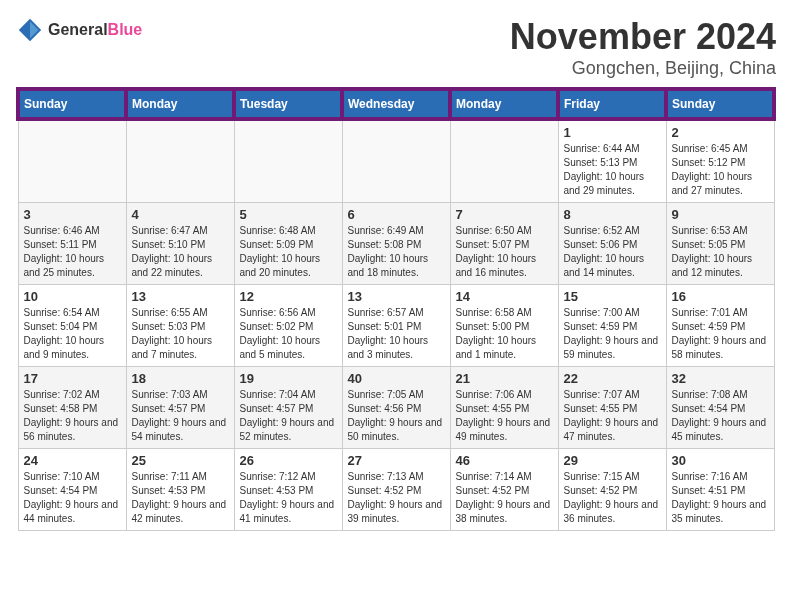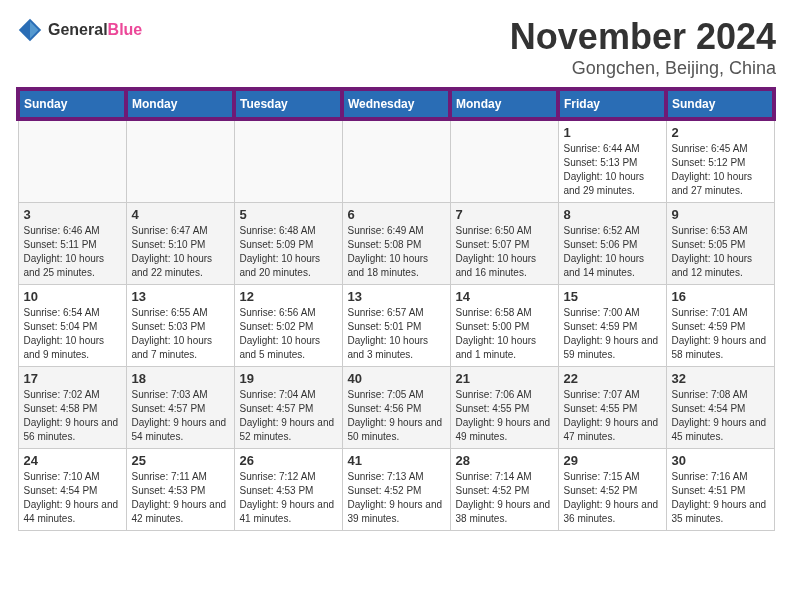--- a/index.html
+++ b/index.html
@@ -245,25 +245,25 @@
         </td>
         <td>
           <span class="day-number">25</span>
           <div class="day-info">Sunrise: 7:11 AM<br>Sunset: 4:53 PM<br>Daylight: 9 hours and 42 minutes.</div>
         </td>
         <td>
           <span class="day-number">26</span>
           <div class="day-info">Sunrise: 7:12 AM<br>Sunset: 4:53 PM<br>Daylight: 9 hours and 41 minutes.</div>
         </td>
         <td>
-          <span class="day-number">41</span>
+          <span class="day-number">27</span>
           <div class="day-info">Sunrise: 7:13 AM<br>Sunset: 4:52 PM<br>Daylight: 9 hours and 39 minutes.</div>
         </td>
         <td>
-          <span class="day-number">28</span>
+          <span class="day-number">46</span>
           <div class="day-info">Sunrise: 7:14 AM<br>Sunset: 4:52 PM<br>Daylight: 9 hours and 38 minutes.</div>
         </td>
         <td>
           <span class="day-number">29</span>
           <div class="day-info">Sunrise: 7:15 AM<br>Sunset: 4:52 PM<br>Daylight: 9 hours and 36 minutes.</div>
         </td>
         <td>
           <span class="day-number">30</span>
           <div class="day-info">Sunrise: 7:16 AM<br>Sunset: 4:51 PM<br>Daylight: 9 hours and 35 minutes.</div>
         </td>

